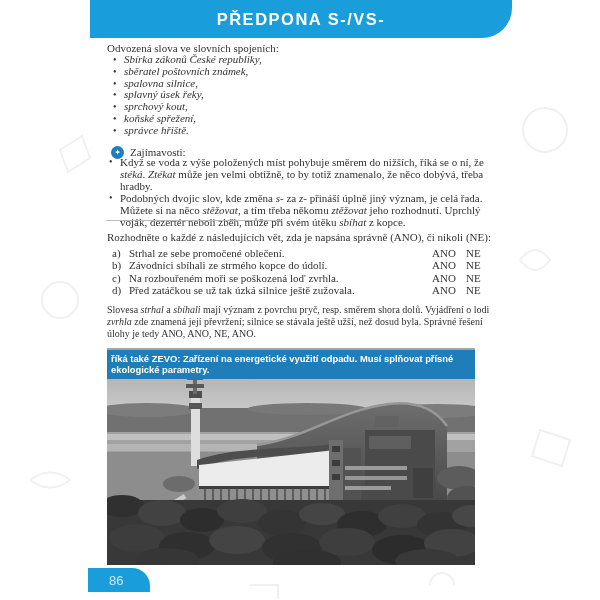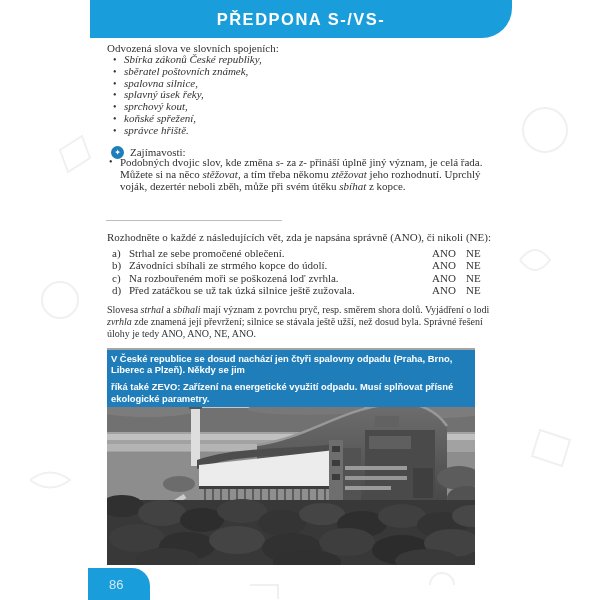--- a/index.html
+++ b/index.html
@@ -59,21 +59,21 @@
   .photo svg{position:absolute;left:0;top:0;}
   .caption{position:absolute;left:0;top:2px;z-index:2;}
   .cap-line{
     display:table;background:#1f7eba;color:#ffffff;
     font-family:"Liberation Sans", sans-serif;font-weight:bold;
     font-size:9.4px;line-height:11.5px;padding:2.5px 5px 3px 4px;
   }
 
   
   .page-tab{
-    position:absolute;left:88px;top:568px;width:62px;height:32px;
+    position:absolute;left:88px;top:568px;width:62px;height:24px;
     background:#1a9edb;border-radius:0 18px 0 0;
     display:flex;align-items:center;
   }
   .page-num{
     font-family:"Liberation Sans", sans-serif;font-size:13px;color:#cfe9f8;
     padding-left:21px;
   }
 </style>
 </head>
 <body>
@@ -106,20 +106,21 @@
     <div class="intro-item">sprchový kout,</div>
     <div class="intro-item">koňské spřežení,</div>
     <div class="intro-item">správce hřiště.</div>
   </div>
 
   <div class="facts-head">
     <span class="fact-icon">✦</span>
     <span class="facts-label">Zajímavosti:</span>
   </div>
   <div class="facts-list">
+    <div class="fact-item">Když se voda z výše položených míst pohybuje směrem do nižších, říká se o ní, že <i>stéká</i>. <i>Ztékat</i> může jen velmi obtížně, to by totiž znamenalo, že něco dobývá, třeba hradby.</div>
     <div class="fact-item">Podobných dvojic slov, kde změna <i>s-</i> za <i>z-</i> přináší úplně jiný význam, je celá řada. Můžete si na něco <i>stěžovat</i>, a tím třeba někomu <i>ztěžovat</i> jeho rozhodnutí. Uprchlý voják, dezertér neboli zběh, může při svém útěku <i>sbíhat</i> z kopce.</div>
   </div>
 
   <div class="rule"></div>
 
   <div class="instruction">Rozhodněte o každé z následujících vět, zda je napsána správně (ANO), či nikoli (NE):</div>
   <div class="exercise">
     <div class="ex-row">
       <span class="ex-letter">a)</span>
       <span class="ex-text">Strhal ze sebe promočené oblečení.</span>
@@ -224,21 +225,20 @@
         <ellipse cx="185" cy="200" rx="30" ry="15" fill="#313131"></ellipse>
         <ellipse cx="240" cy="194" rx="28" ry="14" fill="#3e3e3e"></ellipse>
         <ellipse cx="295" cy="202" rx="30" ry="15" fill="#2c2c2c"></ellipse>
         <ellipse cx="345" cy="195" rx="28" ry="14" fill="#424242"></ellipse>
         <ellipse cx="60" cy="212" rx="32" ry="12" fill="#363636"></ellipse>
         <ellipse cx="200" cy="214" rx="34" ry="12" fill="#303030"></ellipse>
         <ellipse cx="320" cy="213" rx="32" ry="12" fill="#393939"></ellipse>
       </g>
     </svg>
     <div class="caption">
-      <span class="cap-line">V České republice se dosud nachází jen čtyři spalovny odpadu (Praha, Brno, Liberec a Plzeň). Někdy se jim</span>
       <span class="cap-line">říká také ZEVO: Zařízení na energetické využití odpadu. Musí splňovat přísné ekologické parametry.</span>
     </div>
   </div>
 
   <div class="page-tab">
     <span class="page-num">86</span>
   </div>
 
 </div>
 

